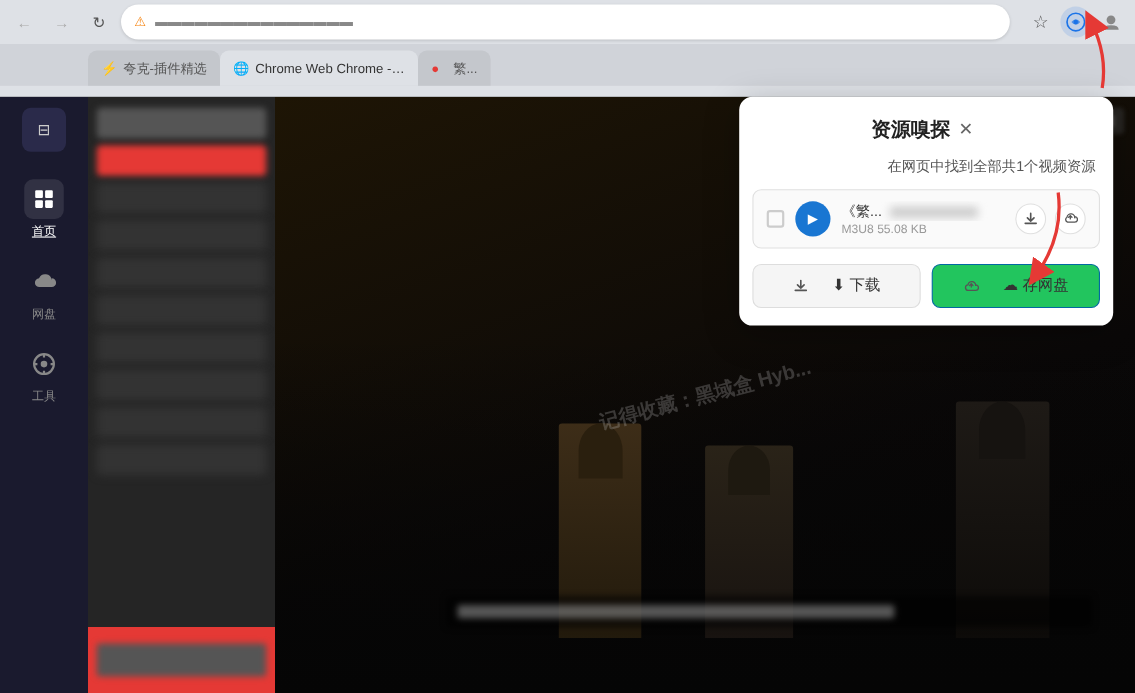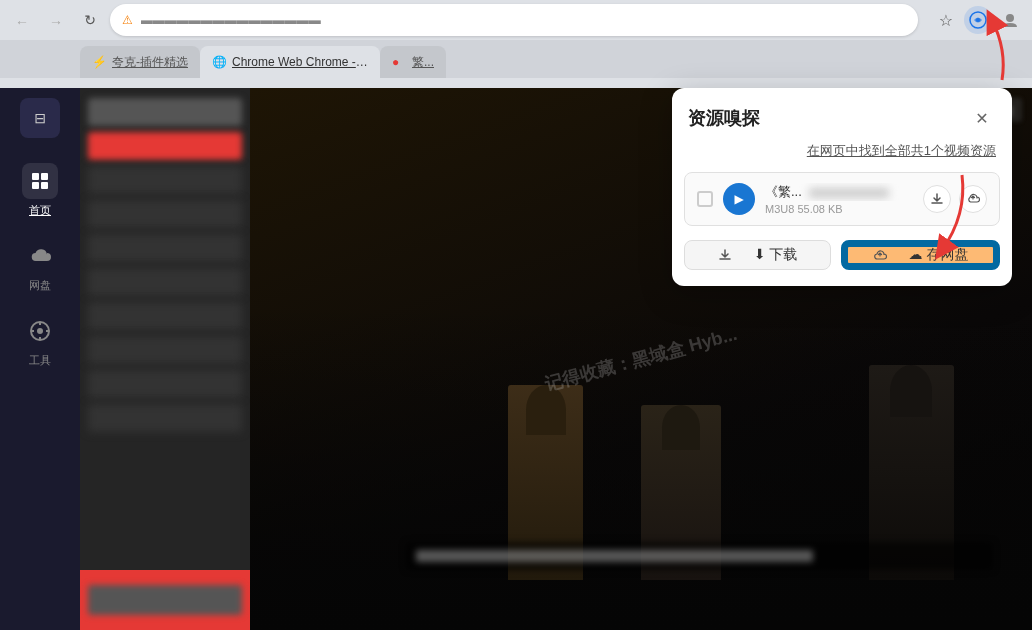--- a/index.html
+++ b/index.html
@@ -134,21 +134,20 @@
       width: 14px;
       height: 14px;
       flex-shrink: 0;
       font-size: 12px;
     }
 
     .tab-label {
       overflow: hidden;
       text-overflow: ellipsis;
       flex: 1;
-      text-decoration: underline;
     }
 
     
     .main-layout {
       display: flex;
       height: calc(630px - 88px);
       position: relative;
     }
 
     
@@ -281,21 +280,21 @@
       border-radius: 12px;
       box-shadow: 0 8px 32px rgba(0,0,0,0.25);
       z-index: 50;
       overflow: hidden;
       padding-bottom: 16px;
     }
 
     .popup-header {
       display: flex;
       align-items: center;
-      justify-content: space-between;
+      justify-content: center;
       padding: 16px 16px 10px 16px;
     }
 
     .popup-title {
       font-size: 18px;
       font-weight: bold;
       color: #222;
     }
 
     .popup-close {
@@ -310,21 +309,20 @@
       justify-content: center;
       color: #666;
       font-size: 16px;
     }
 
     .popup-subtitle {
       padding: 0 16px 12px 16px;
       font-size: 13px;
       color: #555;
       text-align: right;
-      text-decoration: underline;
     }
 
     .popup-resource-row {
       margin: 0 12px;
       border: 1px solid #e0e0e0;
       border-radius: 8px;
       padding: 10px 12px;
       display: flex;
       align-items: center;
       gap: 10px;
@@ -392,41 +390,41 @@
     }
 
     .popup-footer {
       display: flex;
       gap: 10px;
       padding: 14px 12px 0 12px;
     }
 
     .popup-btn {
       flex: 1;
-      height: 30px;
+      height: 40px;
       border-radius: 8px;
       border: none;
       cursor: pointer;
       font-size: 14px;
       display: flex;
       align-items: center;
       justify-content: center;
       gap: 22px;
     }
 
     .popup-btn.download {
       background: #f5f5f5;
       color: #333;
       border: 1px solid #ddd;
     }
 
     .popup-btn.cloud {
-      background: #fdba74;
+      background: #22c55e;
       color: #333;
-      border: 7px solid #0369a1;
+      border: 1px solid #0369a1;
     }
 
     
     .arrow-svg {
       position: absolute;
       pointer-events: none;
       z-index: 200;
     }
   </style>
 </head>

